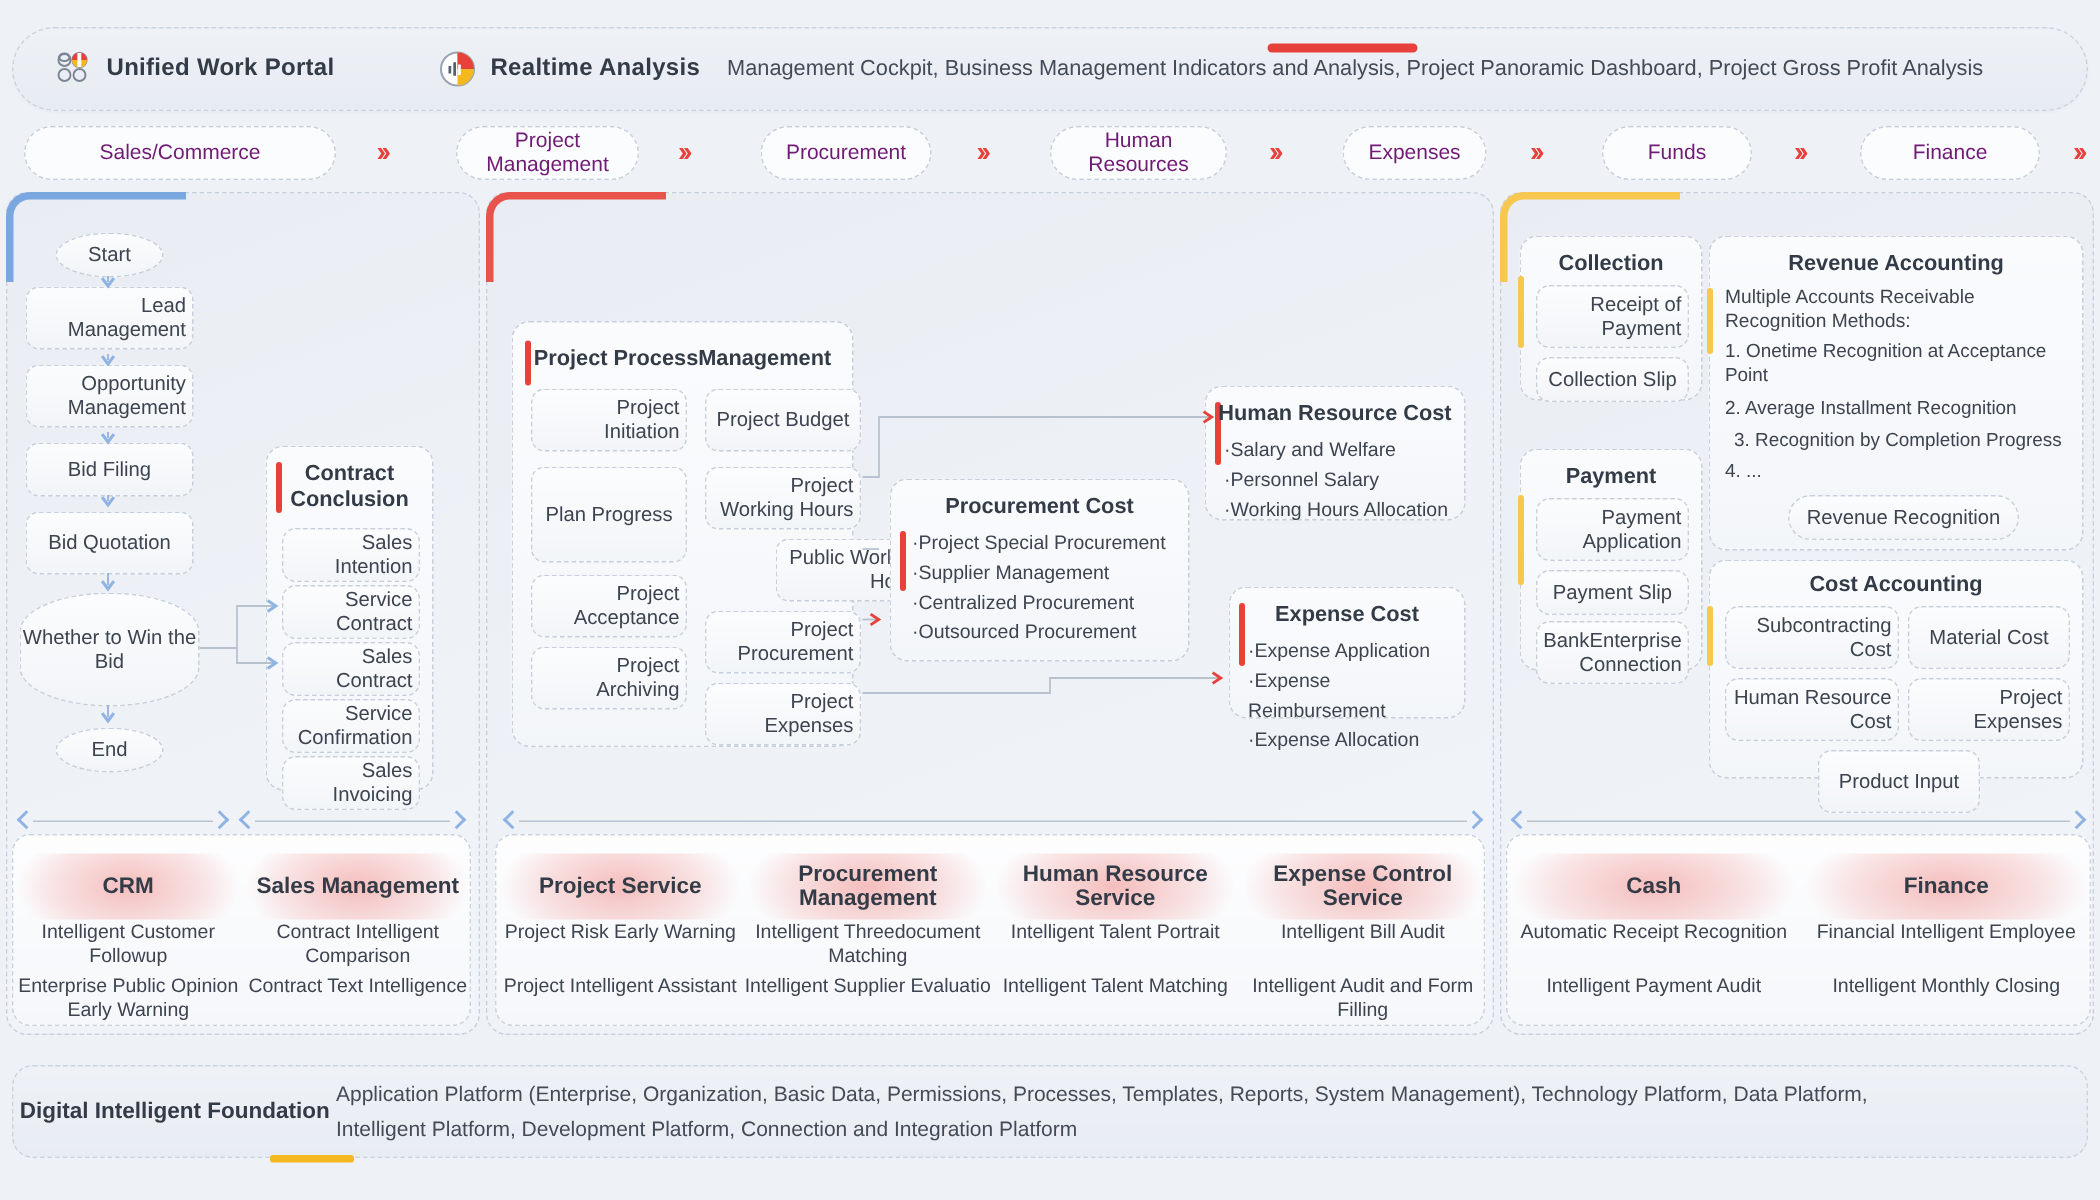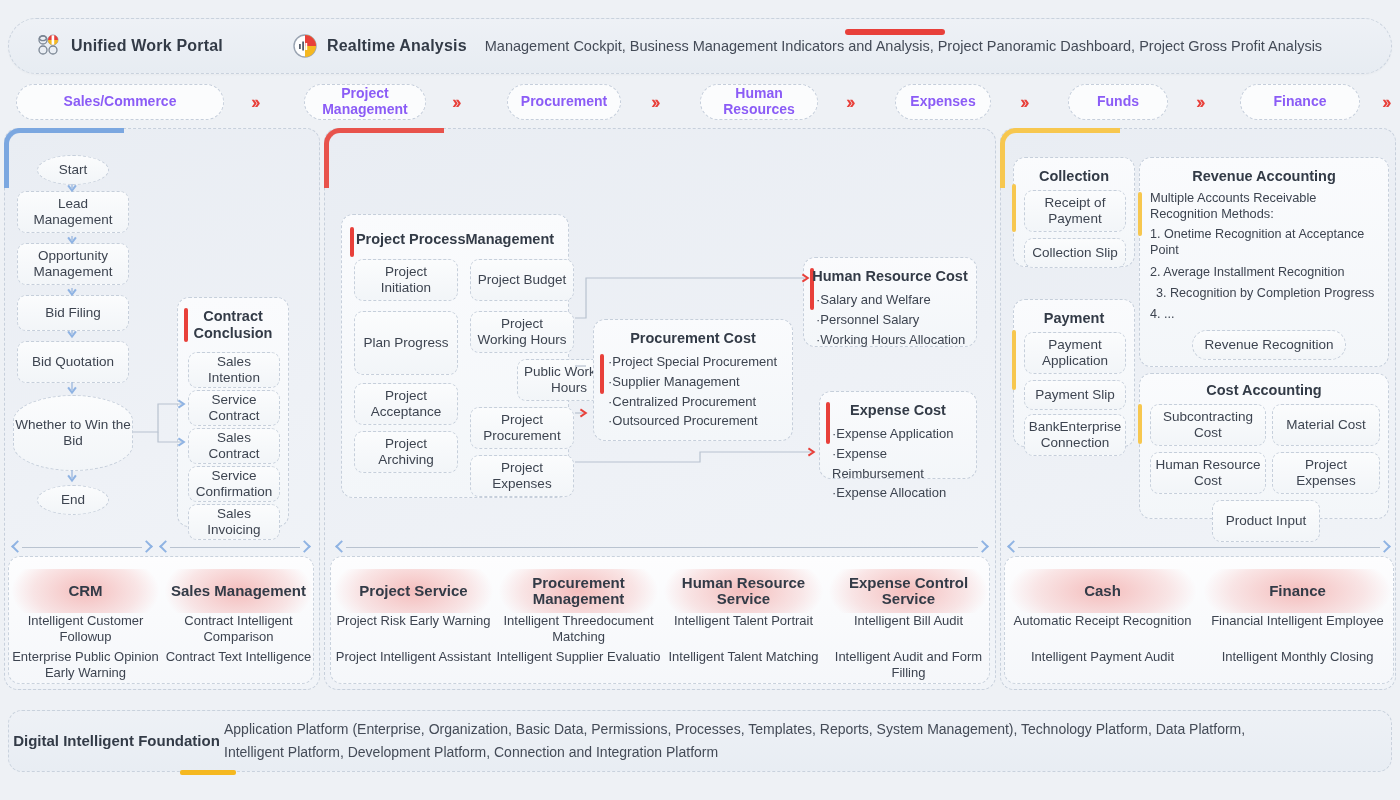--- a/index.html
+++ b/index.html
@@ -32,23 +32,22 @@
   .rt-circle { width:24px; height:24px; flex:none; }
   .hdr-desc { margin-left:18px; font-size:14.5px; color:#444b57; white-space:nowrap; }
 
   
   .chips { position:absolute; left:8px; top:84px; width:1392px; height:38px; }
   .chip {
     position:absolute; top:0; height:36px;
     border:1px dashed #c5cedb; border-radius:18px;
     background:#fbfcfd;
     display:flex; align-items:center; justify-content:center;
-    font-size:14px; color:#8b5cf6; text-align:center; line-height:1.12;
+    font-size:14px; color:#701a75; text-align:center; line-height:1.12;
     padding:0 10px;
-    font-weight:bold;
   }
   .chev {
     position:absolute; top:7px; color:#e8403a; font-size:19px;
     font-weight:bold; letter-spacing:-3px;
   }
 
   
   .panel {
     position:absolute;
     border:1px dashed #c7d0dc; border-radius:14px;
@@ -63,21 +62,21 @@
   .acc-blue { border-color:#7ba7e0; }
   .acc-red  { border-color:#e8534c; }
   .acc-yel  { border-color:#f7c74f; }
 
   
   .node {
     position:absolute;
     border:1px dashed #c6cfdb; border-radius:9px;
     background:linear-gradient(180deg,#fbfcfd 0%,#f2f5f8 100%);
     display:flex; align-items:center; justify-content:center;
-    text-align:center; font-size:13.5px; line-height:1.15; color:#3d4450;
+    text-align:right; font-size:13.5px; line-height:1.15; color:#3d4450;
     padding:2px 4px;
   }
   .node.pill { border-radius:20px; }
   .node.ellipse { border-radius:50%; }
   .diamond {
     position:absolute; border:1px dashed #c6cfdb;
     background:linear-gradient(180deg,#fbfcfd 0%,#f2f5f8 100%);
     display:flex; align-items:center; justify-content:center;
     text-align:center; font-size:13.5px; line-height:1.15; color:#3d4450;
   }

